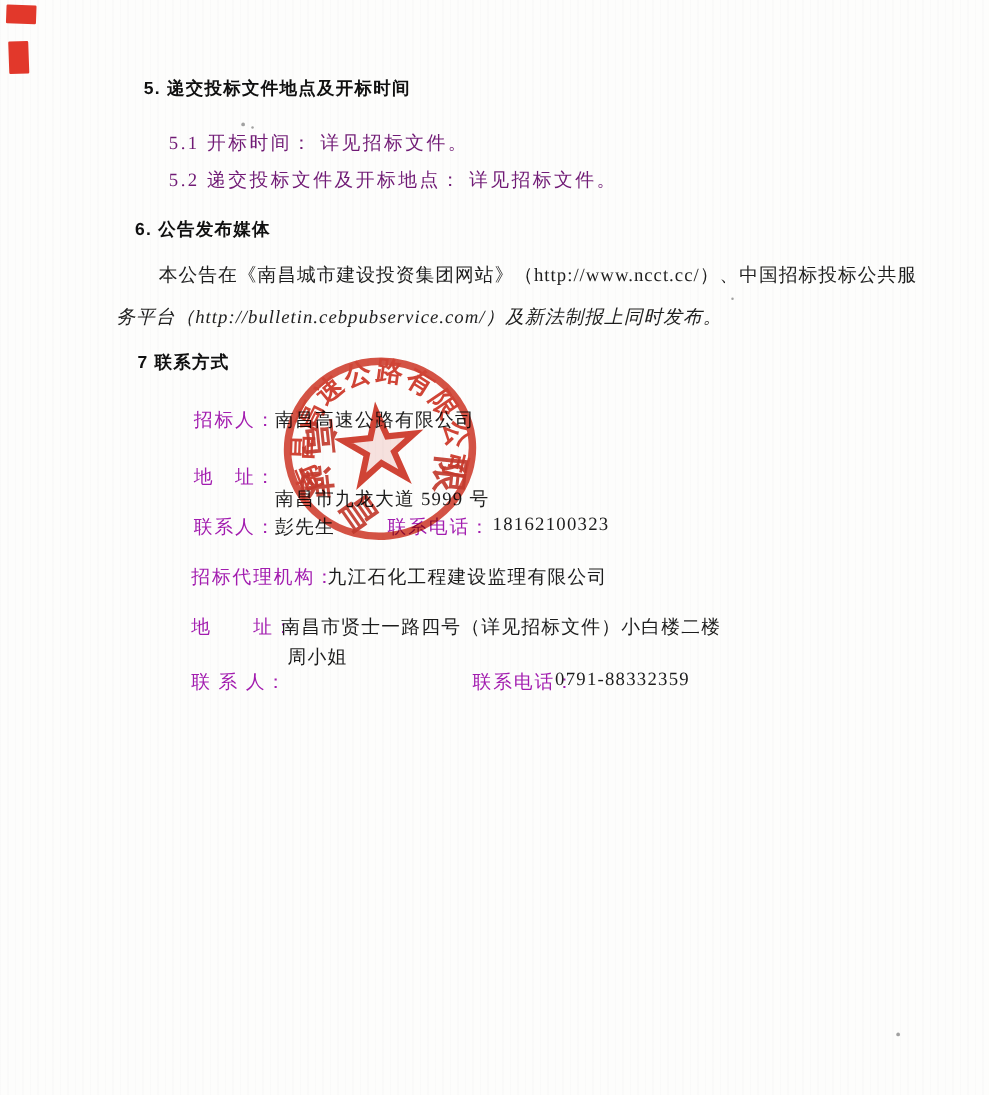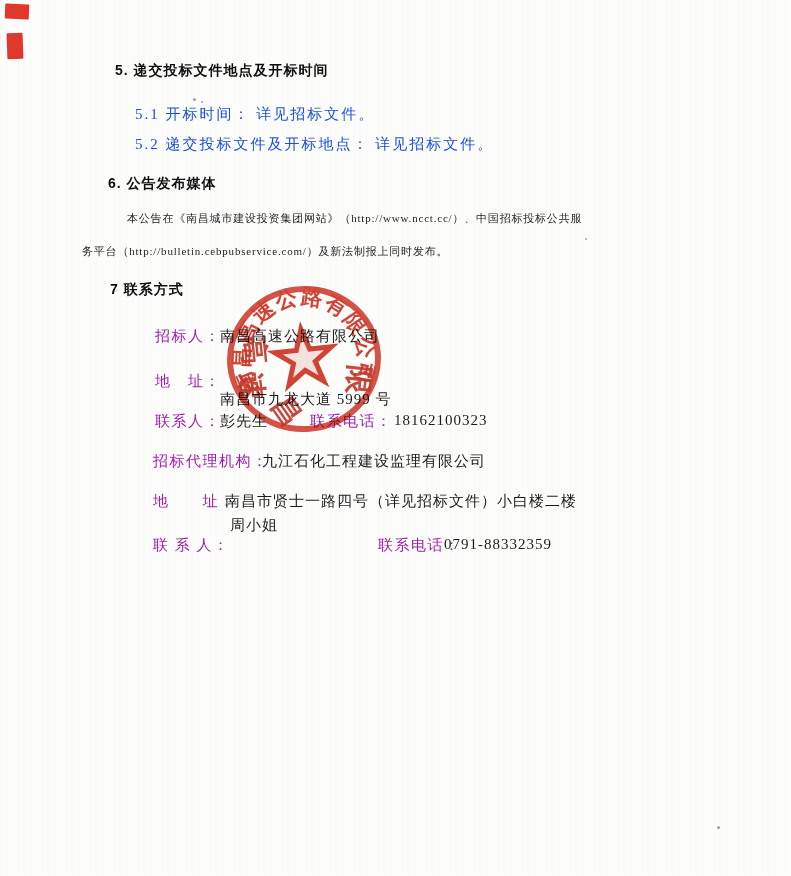--- a/index.html
+++ b/index.html
@@ -13,22 +13,22 @@
     position:absolute;left:0;top:0;width:791px;height:876px;
     background:
       repeating-linear-gradient(90deg, rgba(160,160,170,0.035) 0px, rgba(160,160,170,0.035) 1px, transparent 1px, transparent 6px),
       #fdfdfc;
   }
   .abs{position:absolute;white-space:nowrap;}
   .h{
     font-family:"Liberation Sans","DejaVu Sans",sans-serif;
     font-weight:700;color:#101010;font-size:14px;letter-spacing:1px;
   }
-  .body-text{font-size:11px;color:#1e1e1e;letter-spacing:0.8px;}
-  .clause{font-size:15px;color:#1d4ed8;letter-spacing:2px;}
+  .body-text{font-size:15px;color:#1e1e1e;letter-spacing:0.8px;}
+  .clause{font-size:15px;color:#701a75;letter-spacing:2px;}
   .row-label{font-size:15px;color:#a21caf;letter-spacing:1.5px;}
   .row-value{font-size:15px;color:#1c1c1c;letter-spacing:1px;}
   .mark{
     position:absolute;background:#e2382b;border-radius:1px;
   }
   .speck{position:absolute;background:#555;border-radius:50%;opacity:.55;}
   #seal{
     position:absolute;left:194px;top:256px;width:220px;height:212px;
     mix-blend-mode:multiply;opacity:.93;
   }
@@ -53,21 +53,21 @@
 <div class="speck" style="left:201px;top:101px;width:2px;height:2px;"></div>
 <div class="speck" style="left:585px;top:238px;width:2px;height:2px;"></div>
 <div class="speck" style="left:717px;top:826px;width:3px;height:3px;"></div>
 
 <div class="abs h" style="left:115px;top:62px;">5.  递交投标文件地点及开标时间</div>
 <div class="abs clause" style="left:135px;top:105px;">5.1  开标时间：  详见招标文件。</div>
 <div class="abs clause" style="left:135px;top:135px;">5.2  递交投标文件及开标地点：  详见招标文件。</div>
 
 <div class="abs h" style="left:108px;top:175px;">6.  公告发布媒体</div>
 <div class="abs body-text" style="left:127px;top:211px;">本公告在《南昌城市建设投资集团网站》（http://www.ncct.cc/）、中国招标投标公共服</div>
-<div class="abs body-text" style="left:82px;top:244px;">务平台（http://bulletin.cebpubservice.com/）及新法制报上同时发布。</div>
+<div class="abs body-text" style="left:93px;top:244px;font-style:italic;">务平台（http://bulletin.cebpubservice.com/）及新法制报上同时发布。</div>
 
 <div class="abs h" style="left:110px;top:281px;">7 联系方式</div>
 
 <div class="abs row-label" style="left:155px;top:327px;">招标人：</div>
 <div class="abs row-value" style="left:220px;top:327px;">南昌高速公路有限公司</div>
 
 <div class="abs row-label" style="left:155px;top:372px;">地　址：</div>
 <div class="abs row-value" style="left:220px;top:372px;margin-top:18px;">南昌市九龙大道 5999 号</div>
 
 <div class="abs row-label" style="left:155px;top:412px;">联系人：</div>

